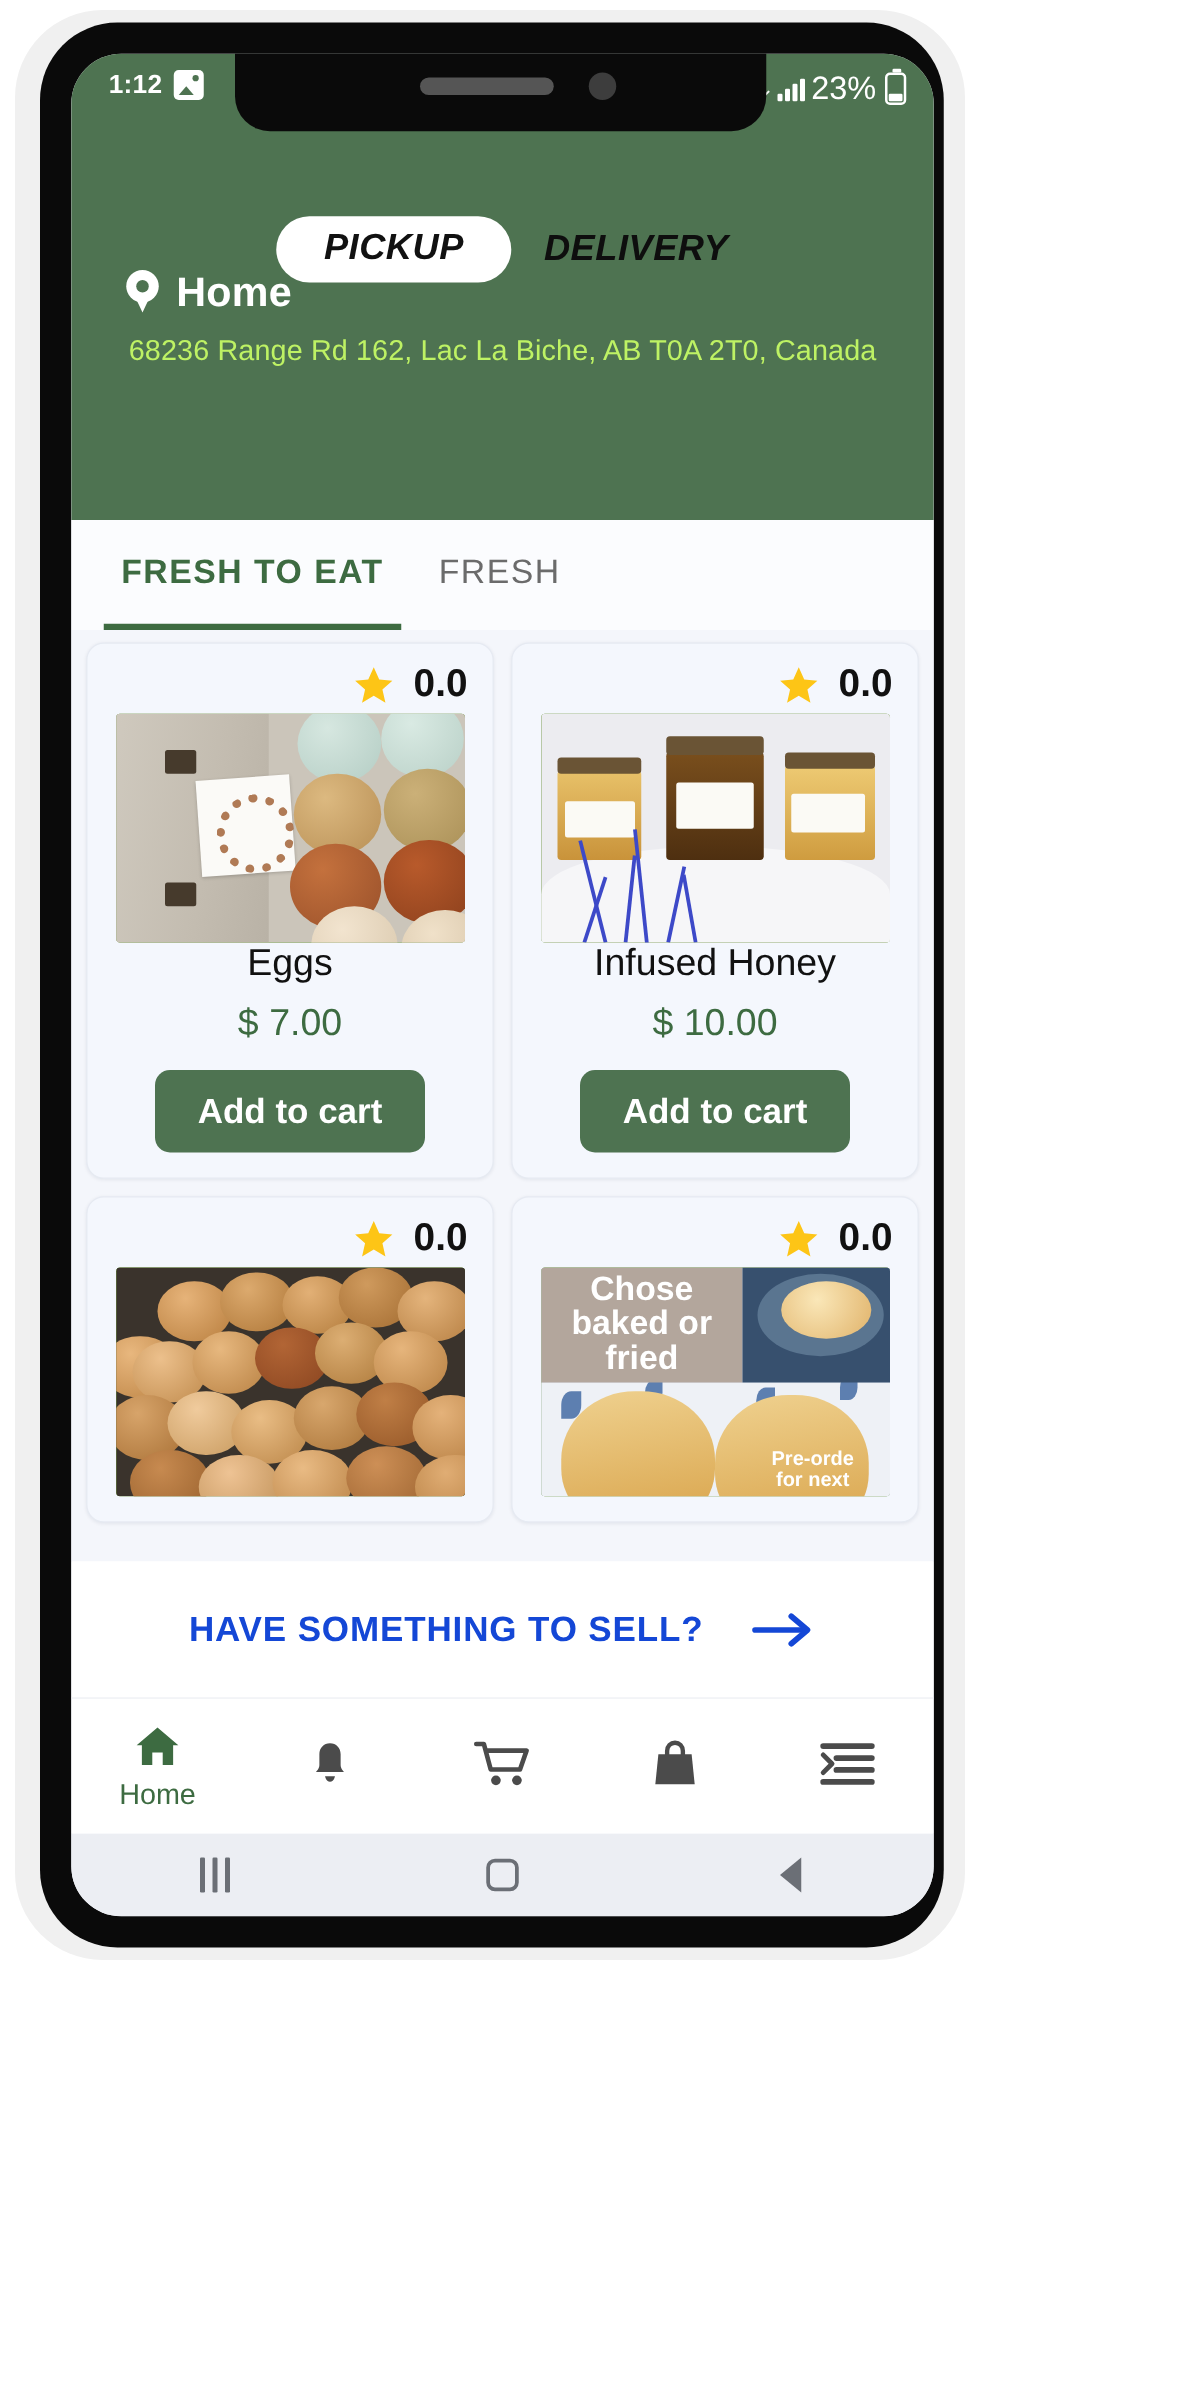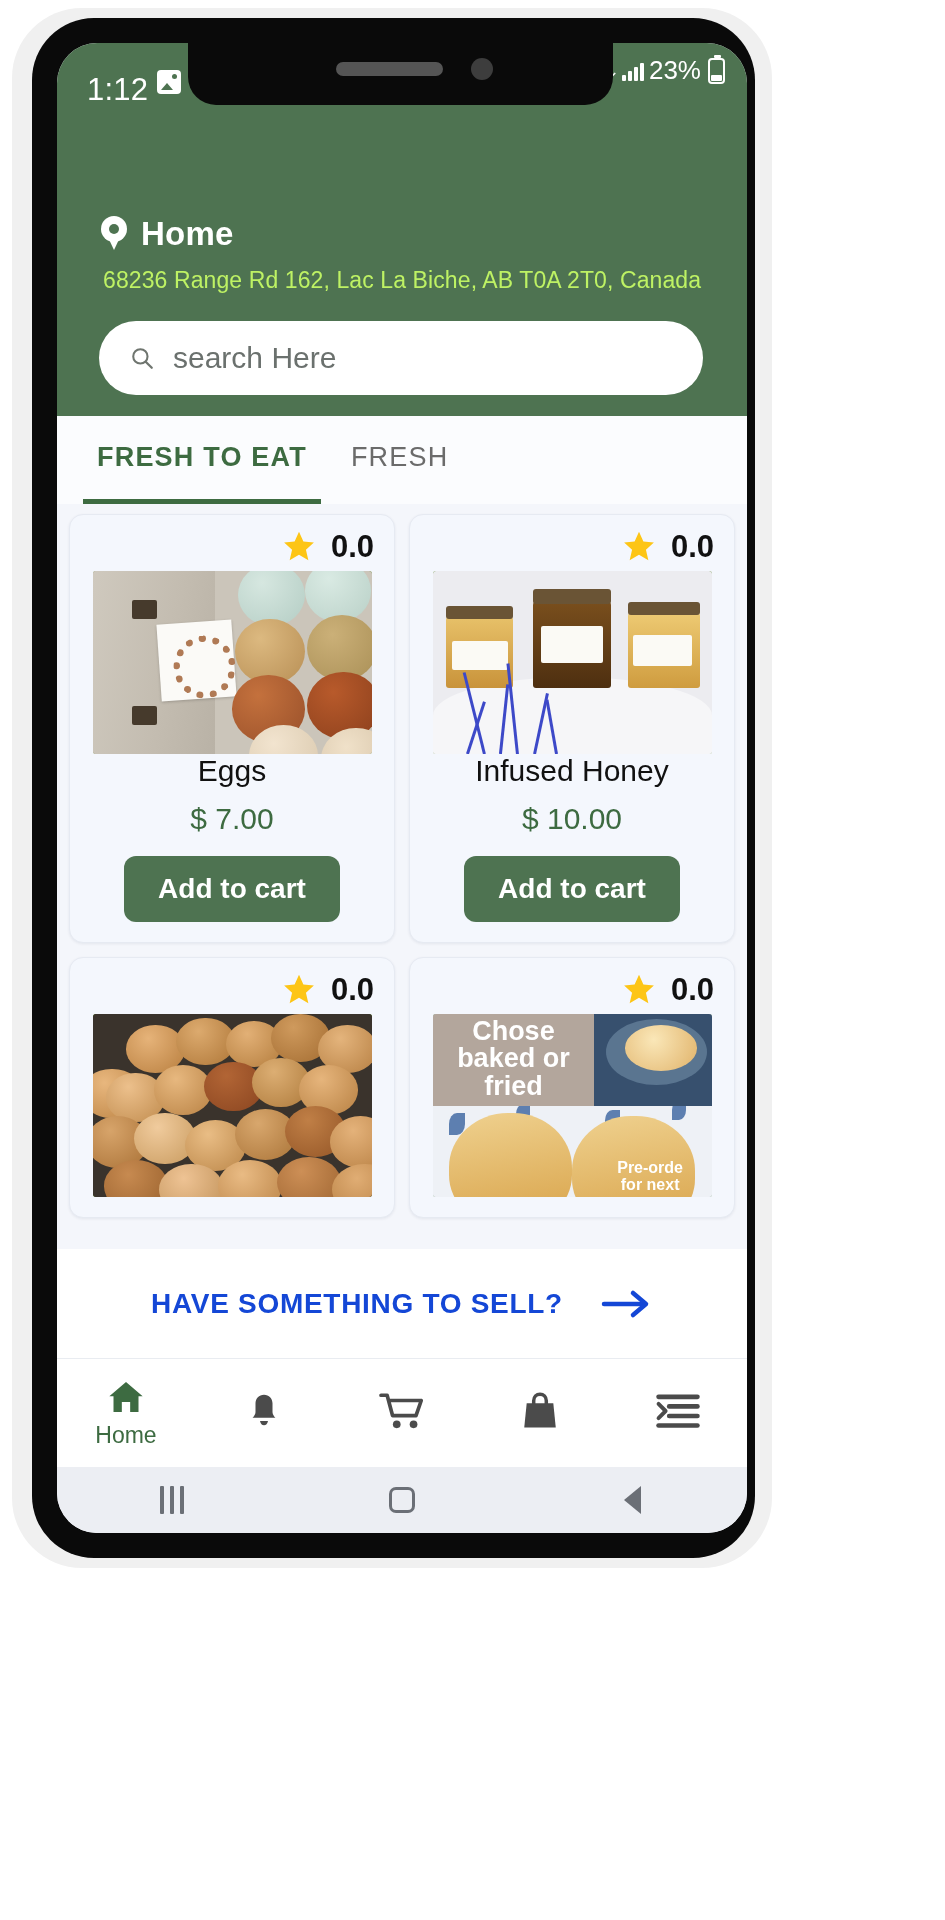--- a/index.html
+++ b/index.html
@@ -77,21 +77,21 @@
     position: absolute;
     left: 0; top: 0;
     width: 690px; height: 62px;
     color: #ffffff;
   }
   .sb-left {
     position: absolute;
     left: 30px; top: 13px;
     display: flex; align-items: center; gap: 9px;
   }
-  .sb-time { font-size: 31px; font-weight: 400; letter-spacing: 0.2px; margin-top: 16px; }
+  .sb-time { font-size: 21px; font-weight: 700; letter-spacing: 0.2px; }
   .sb-img-icon {
     width: 24px; height: 24px;
     border-radius: 4px;
     background: #ffffff;
     position: relative;
   }
   .sb-img-icon::before {
     content:"";
     position:absolute; left:4px; top:13px;
     width:0;height:0;
@@ -279,21 +279,21 @@
     background: #f4f7fd;
     border-radius: 14px;
     border: 1px solid #e6eaf2;
     box-shadow: 0 1px 3px rgba(20,30,60,0.07);
     padding: 14px 14px 20px;
     display: flex; flex-direction: column; align-items: center;
     overflow: hidden;
   }
   .rating {
     align-self: flex-end;
-    display: flex; align-items: flex-start; gap: 14px;
+    display: flex; align-items: flex-end; gap: 14px;
     margin-right: 6px; margin-bottom: 6px;
   }
   .star { width: 36px; height: 34px; display:block; }
   .rating-val { font-size: 31px; font-weight: 600; color: #111111; }
   .thumb {
     width: 279px; height: 183px;
     border-radius: 3px;
     overflow: hidden;
     position: relative;
     background: #4d7c0f;
@@ -461,36 +461,33 @@
                 <i></i>
                 <i></i>
                 <i></i>
                 <i></i>
               </span>
             <span class="sb-batt-txt">23%</span>
             <span class="sb-batt"></span>
           </div>
         </div>
 
+        <div class="mode-row">
+          <span class="mode-pill">PICKUP</span>
+          <span class="mode-plain">DELIVERY</span>
+        </div>
 
         <div class="loc-row">
           <span class="pin">
               <i></i>
             </span>
           <span class="loc-name">Home</span>
         </div>
         <div class="loc-addr">68236 Range Rd 162, Lac La Biche, AB T0A 2T0, Canada</div>
 
-        <div class="search-wrap">
-          <svg class="search-icon" viewBox="0 0 24 24">
-            <circle cx="10.5" cy="10.5" r="6.6" fill="none" stroke="#6f756f" stroke-width="1.9"></circle>
-            <line x1="15.4" y1="15.4" x2="21" y2="21" stroke="#6f756f" stroke-width="2.1" stroke-linecap="round"></line>
-          </svg>
-          <input class="search-input" type="text" placeholder="search Here" style="">
-        </div>
       </div>
 
       <div class="tabs-bar">
         <div class="tabs-strip">
           <div class="tab active">FRESH TO EAT</div>
           <div class="tab">FRESH</div>
         </div>
       </div>
 
       <div class="content">

